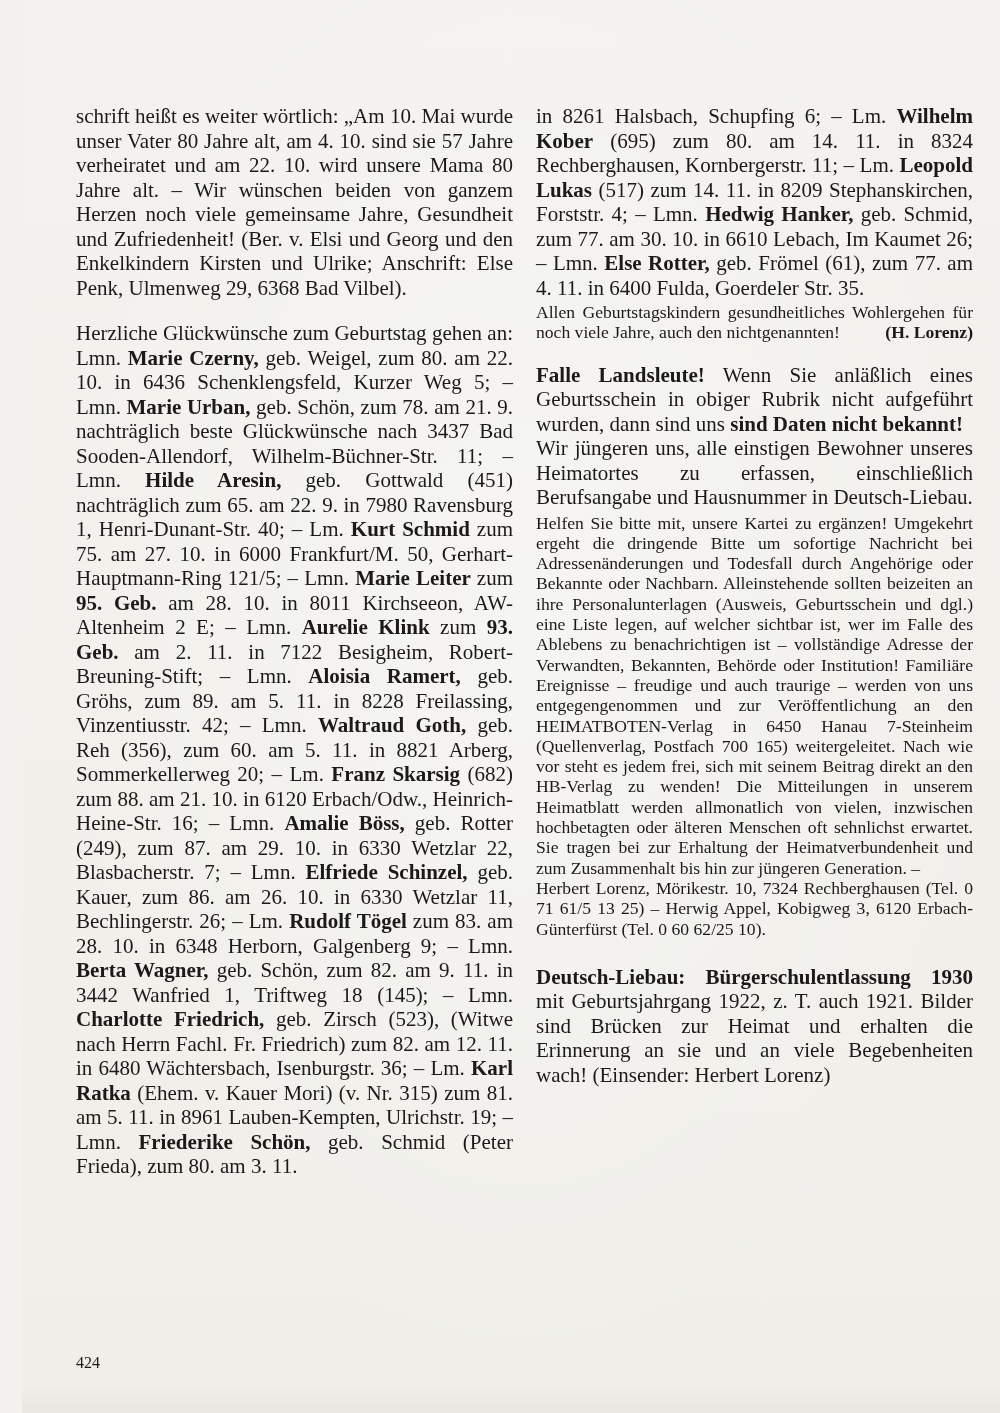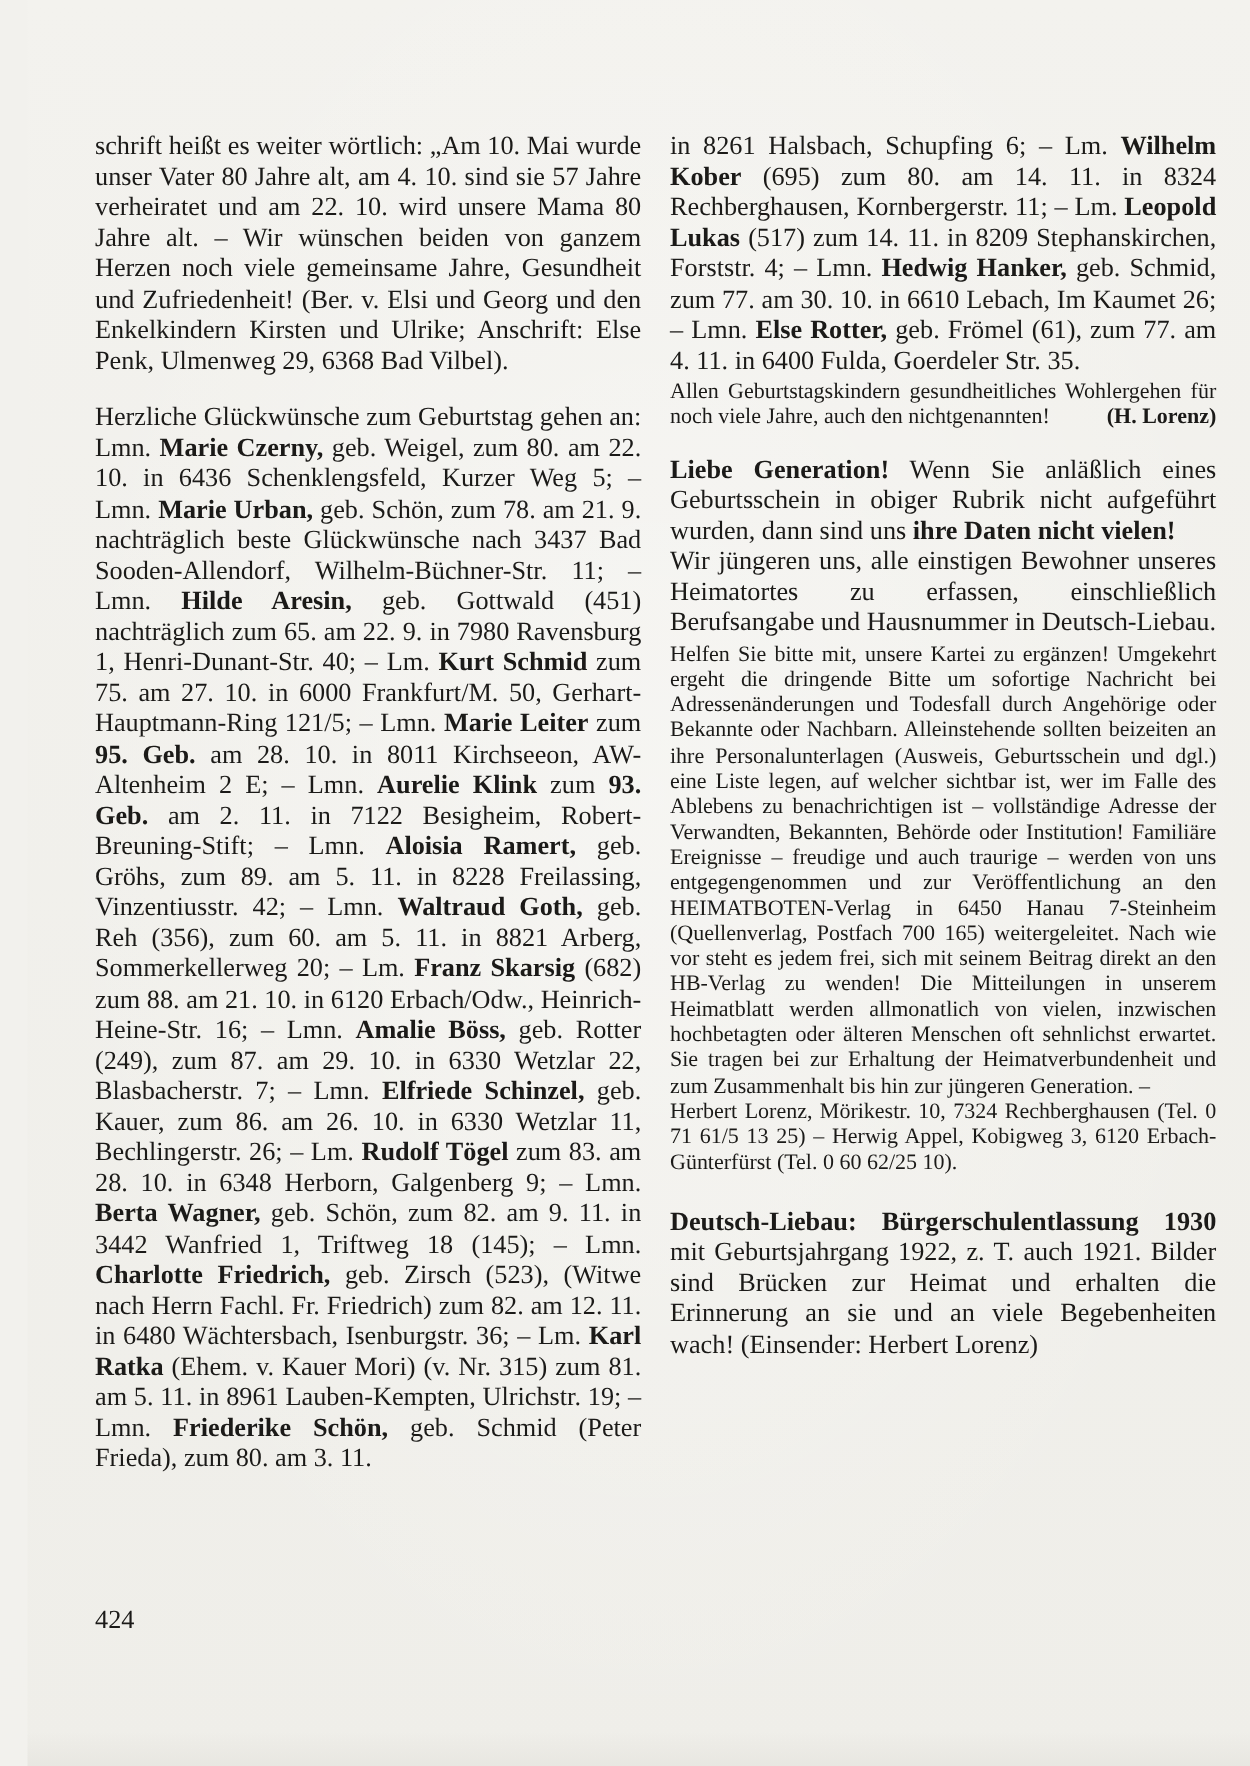--- a/index.html
+++ b/index.html
@@ -39,22 +39,22 @@
   .gap-blank { margin-top: 21px; }
   .mt-tight  { margin-top: 2px;  }
   .gap-md    { margin-top: 20px; }
   .mt-xs     { margin-top: 3px;  }
   .gap-xl    { margin-top: 26px; }
   .seg-right { float: right; font-weight: bold; }
   .clearfix::after { content: ""; display: block; clear: both; }
   .page-number {
     position: absolute;
     left: 54px;
-    top: 1283px;
-    font-size: 21px;
+    top: 1351px;
+    font-size: 16px;
     line-height: 24px;
   }
   .artifact-line {
     position: absolute;
     right: 4px;
     top: 222px;
     width: 2px;
     height: 110px;
     background: #cdcbc4;
     border-radius: 1px;
@@ -75,21 +75,21 @@
 <div class="page" style="color: rgb(27, 26, 24); margin-left: 22px;">
 
   <div class="col left">
     <p class="body"><span>schrift heißt es weiter wörtlich: „Am 10. Mai wurde unser Vater 80 Jahre alt, am 4. 10. sind sie 57 Jahre verheiratet und am 22. 10. wird unsere Mama 80 Jahre alt. – Wir wünschen beiden von ganzem Herzen noch viele gemeinsame Jahre, Gesundheit und Zufriedenheit! (Ber. v. Elsi und Georg und den Enkelkindern Kirsten und Ulrike; Anschrift: Else Penk, Ulmenweg 29, 6368 Bad Vilbel).</span></p>
     <p class="body gap-blank"><span>Herzliche Glückwünsche zum Geburtstag gehen an: Lmn. </span><b>Marie Czerny,</b><span> geb. Weigel, zum 80. am 22. 10. in 6436 Schenklengsfeld, Kurzer Weg 5; – Lmn. </span><b>Marie Urban,</b><span> geb. Schön, zum 78. am 21. 9. nachträglich beste Glückwünsche nach 3437 Bad Sooden-Allendorf, Wilhelm-Büchner-Str. 11; – Lmn. </span><b>Hilde Aresin,</b><span> geb. Gottwald (451) nachträglich zum 65. am 22. 9. in 7980 Ravensburg 1, Henri-Dunant-Str. 40; – Lm. </span><b>Kurt Schmid</b><span> zum 75. am 27. 10. in 6000 Frankfurt/M. 50, Gerhart-Hauptmann-Ring 121/5; – Lmn. </span><b>Marie Leiter</b><span> zum </span><b>95. Geb.</b><span> am 28. 10. in 8011 Kirchseeon, AW-Altenheim 2 E; – Lmn. </span><b>Aurelie Klink</b><span> zum </span><b>93. Geb.</b><span> am 2. 11. in 7122 Besigheim, Robert-Breuning-Stift; – Lmn. </span><b>Aloisia Ramert,</b><span> geb. Gröhs, zum 89. am 5. 11. in 8228 Freilassing, Vinzentiusstr. 42; – Lmn. </span><b>Waltraud Goth,</b><span> geb. Reh (356), zum 60. am 5. 11. in 8821 Arberg, Sommerkellerweg 20; – Lm. </span><b>Franz Skarsig</b><span> (682) zum 88. am 21. 10. in 6120 Erbach/Odw., Heinrich-Heine-Str. 16; – Lmn. </span><b>Amalie Böss,</b><span> geb. Rotter (249), zum 87. am 29. 10. in 6330 Wetzlar 22, Blasbacherstr. 7; – Lmn. </span><b>Elfriede Schinzel,</b><span> geb. Kauer, zum 86. am 26. 10. in 6330 Wetzlar 11, Bechlingerstr. 26; – Lm. </span><b>Rudolf Tögel</b><span> zum 83. am 28. 10. in 6348 Herborn, Galgenberg 9; – Lmn. </span><b>Berta Wagner,</b><span> geb. Schön, zum 82. am 9. 11. in 3442 Wanfried 1, Triftweg 18 (145); – Lmn. </span><b>Charlotte Friedrich,</b><span> geb. Zirsch (523), (Witwe nach Herrn Fachl. Fr. Friedrich) zum 82. am 12. 11. in 6480 Wächtersbach, Isenburgstr. 36; – Lm. </span><b>Karl Ratka</b><span> (Ehem. v. Kauer Mori) (v. Nr. 315) zum 81. am 5. 11. in 8961 Lauben-Kempten, Ulrichstr. 19; – Lmn. </span><b>Friederike Schön,</b><span> geb. Schmid (Peter Frieda), zum 80. am 3. 11.</span></p>
   </div>
 
   <div class="col right">
     <p class="body"><span>in 8261 Halsbach, Schupfing 6; – Lm. </span><b>Wilhelm Kober</b><span> (695) zum 80. am 14. 11. in 8324 Rechberghausen, Kornbergerstr. 11; – Lm. </span><b>Leopold Lukas</b><span> (517) zum 14. 11. in 8209 Stephanskirchen, Forststr. 4; – Lmn. </span><b>Hedwig Hanker,</b><span> geb. Schmid, zum 77. am 30. 10. in 6610 Lebach, Im Kaumet 26; – Lmn. </span><b>Else Rotter,</b><span> geb. Frömel (61), zum 77. am 4. 11. in 6400 Fulda, Goerdeler Str. 35.</span></p>
     <p class="small mt-tight clearfix"><span>Allen Geburtstagskindern gesundheitliches Wohlergehen für noch viele Jahre, auch den nichtgenannten! </span><span class="seg-right">(H. Lorenz)</span></p>
-    <p class="body gap-md"><b>Liebe Generation!</b><span> Wenn Sie anläßlich eines Geburtsschein in obiger Rubrik nicht aufgeführt wurden, dann sind uns </span><b>ihre Daten nicht vielen!</b></p>
+    <p class="body gap-md"><b>Falle Landsleute!</b><span> Wenn Sie anläßlich eines Geburtsschein in obiger Rubrik nicht aufgeführt wurden, dann sind uns </span><b>sind Daten nicht bekannt!</b></p>
     <p class="body"><span>Wir jüngeren uns, alle einstigen Bewohner unseres Heimatortes zu erfassen, einschließlich Berufsangabe und Hausnummer in Deutsch-Liebau.</span></p>
     <p class="small mt-xs"><span>Helfen Sie bitte mit, unsere Kartei zu ergänzen! Umgekehrt ergeht die dringende Bitte um sofortige Nachricht bei Adressenänderungen und Todesfall durch Angehörige oder Bekannte oder Nachbarn. Alleinstehende sollten beizeiten an ihre Personalunterlagen (Ausweis, Geburtsschein und dgl.) eine Liste legen, auf welcher sichtbar ist, wer im Falle des Ablebens zu benachrichtigen ist – vollständige Adresse der Verwandten, Bekannten, Behörde oder Institution! Familiäre Ereignisse – freudige und auch traurige – werden von uns entgegengenommen und zur Veröffentlichung an den HEIMATBOTEN-Verlag in 6450 Hanau 7-Steinheim (Quellenverlag, Postfach 700 165) weitergeleitet. Nach wie vor steht es jedem frei, sich mit seinem Beitrag direkt an den HB-Verlag zu wenden! Die Mitteilungen in unserem Heimatblatt werden allmonatlich von vielen, inzwischen hochbetagten oder älteren Menschen oft sehnlichst erwartet. Sie tragen bei zur Erhaltung der Heimatverbundenheit und zum Zusammenhalt bis hin zur jüngeren Generation. –</span></p>
     <p class="small"><span>Herbert Lorenz, Mörikestr. 10, 7324 Rechberghausen (Tel. 0 71 61/5 13 25) – Herwig Appel, Kobigweg 3, 6120 Erbach-Günterfürst (Tel. 0 60 62/25 10).</span></p>
     <p class="body gap-xl"><b>Deutsch-Liebau: Bürgerschulentlassung 1930</b><span> mit Geburtsjahrgang 1922, z. T. auch 1921. Bilder sind Brücken zur Heimat und erhalten die Erinnerung an sie und an viele Begebenheiten wach! (Einsender: Herbert Lorenz)</span></p>
   </div>
 
   <div class="page-number">424</div>
 
   <div class="artifact-line"></div>
   <div class="artifact-shadow"></div>

